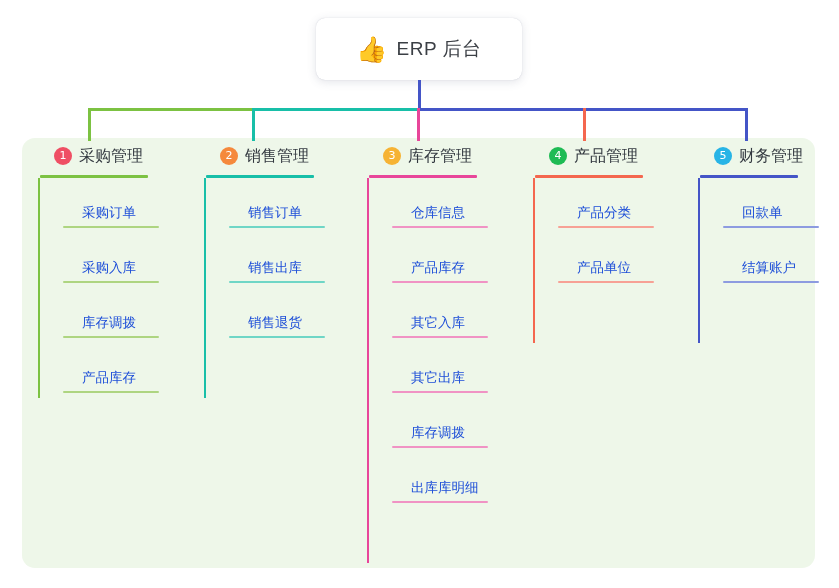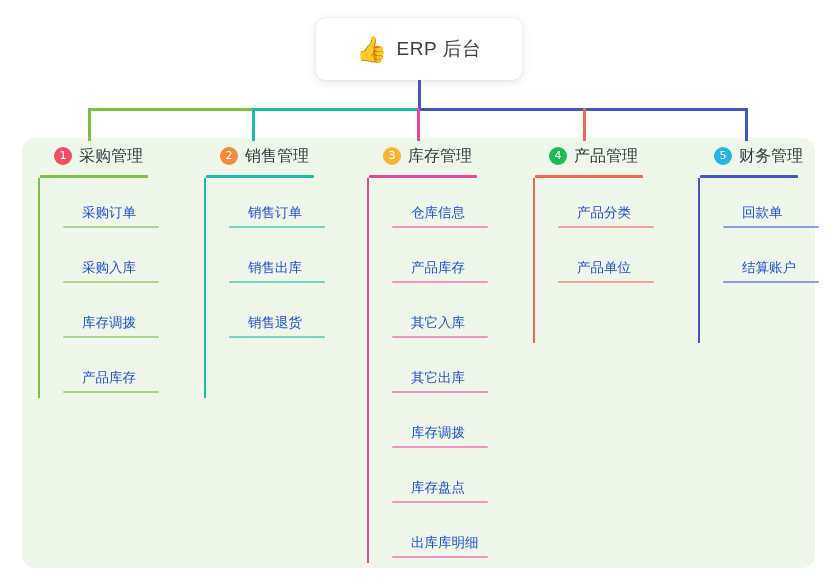--- a/index.html
+++ b/index.html
@@ -220,24 +220,20 @@
         </div>
         <div class="leaf">
           <span class="leaf-label">其它出库</span>
           <div class="leaf-underline" style="background: rgb(240, 147, 196);"></div>
         </div>
         <div class="leaf">
           <span class="leaf-label">库存调拨</span>
           <div class="leaf-underline" style="background: rgb(240, 147, 196);"></div>
         </div>
         <div class="leaf">
-          <span class="leaf-label">库存盘点</span>
-          <div class="leaf-underline" style="background: rgb(240, 147, 196);"></div>
-        </div>
-        <div class="leaf">
           <span class="leaf-label">出库库明细</span>
           <div class="leaf-underline" style="background: rgb(240, 147, 196);"></div>
         </div>
       </div>
     </div>
     <div class="column" style="left: 533px; width: 150px;">
       <div class="col-header">
         <span class="badge" style="background: rgb(30, 187, 84);">4</span>
         <span class="col-title">产品管理</span>
       </div>

